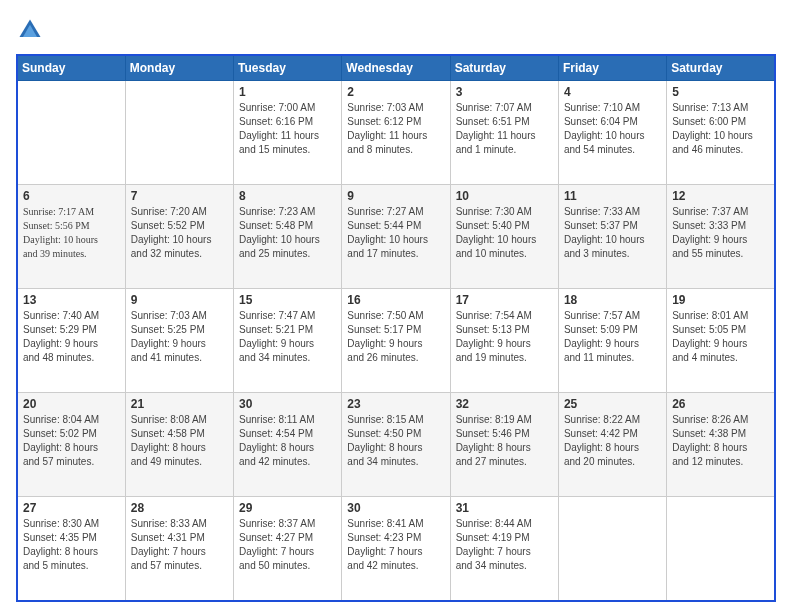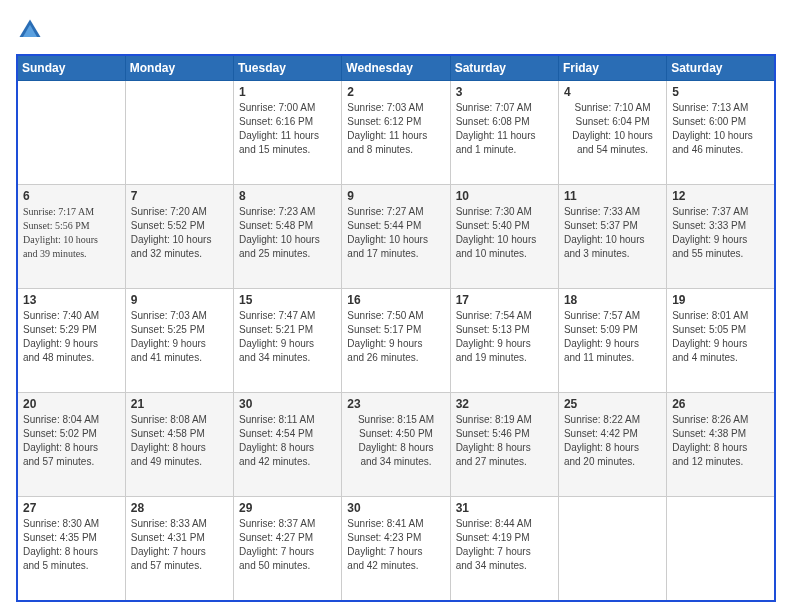--- a/index.html
+++ b/index.html
@@ -153,27 +153,27 @@
           <td>
             <span class="day-num">2</span>
             <div class="day-info" style="white-space: pre-line;">Sunrise: 7:03 AM
 Sunset: 6:12 PM
 Daylight: 11 hours
 and 8 minutes.</div>
           </td>
           <td>
             <span class="day-num">3</span>
             <div class="day-info" style="white-space: pre-line;">Sunrise: 7:07 AM
-Sunset: 6:08 PM
+Sunset: 6:51 PM
 Daylight: 11 hours
 and 1 minute.</div>
           </td>
           <td>
             <span class="day-num">4</span>
-            <div class="day-info" style="white-space: pre-line; text-align: center;">Sunrise: 7:10 AM
+            <div class="day-info" style="white-space: pre-line;">Sunrise: 7:10 AM
 Sunset: 6:04 PM
 Daylight: 10 hours
 and 54 minutes.</div>
           </td>
           <td>
             <span class="day-num">5</span>
             <div class="day-info" style="white-space: pre-line;">Sunrise: 7:13 AM
 Sunset: 6:00 PM
 Daylight: 10 hours
 and 46 minutes.</div>
@@ -298,21 +298,21 @@
           </td>
           <td>
             <span class="day-num">30</span>
             <div class="day-info" style="white-space: pre-line;">Sunrise: 8:11 AM
 Sunset: 4:54 PM
 Daylight: 8 hours
 and 42 minutes.</div>
           </td>
           <td>
             <span class="day-num">23</span>
-            <div class="day-info" style="white-space: pre-line; text-align: center;">Sunrise: 8:15 AM
+            <div class="day-info" style="white-space: pre-line;">Sunrise: 8:15 AM
 Sunset: 4:50 PM
 Daylight: 8 hours
 and 34 minutes.</div>
           </td>
           <td>
             <span class="day-num">32</span>
             <div class="day-info" style="white-space: pre-line;">Sunrise: 8:19 AM
 Sunset: 5:46 PM
 Daylight: 8 hours
 and 27 minutes.</div>

